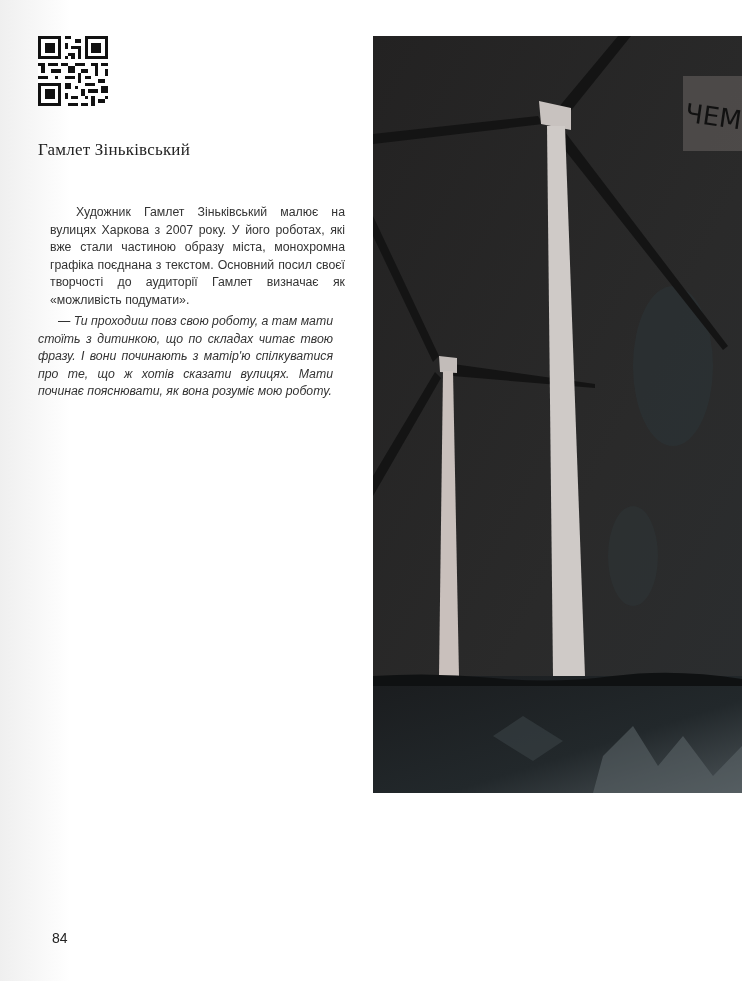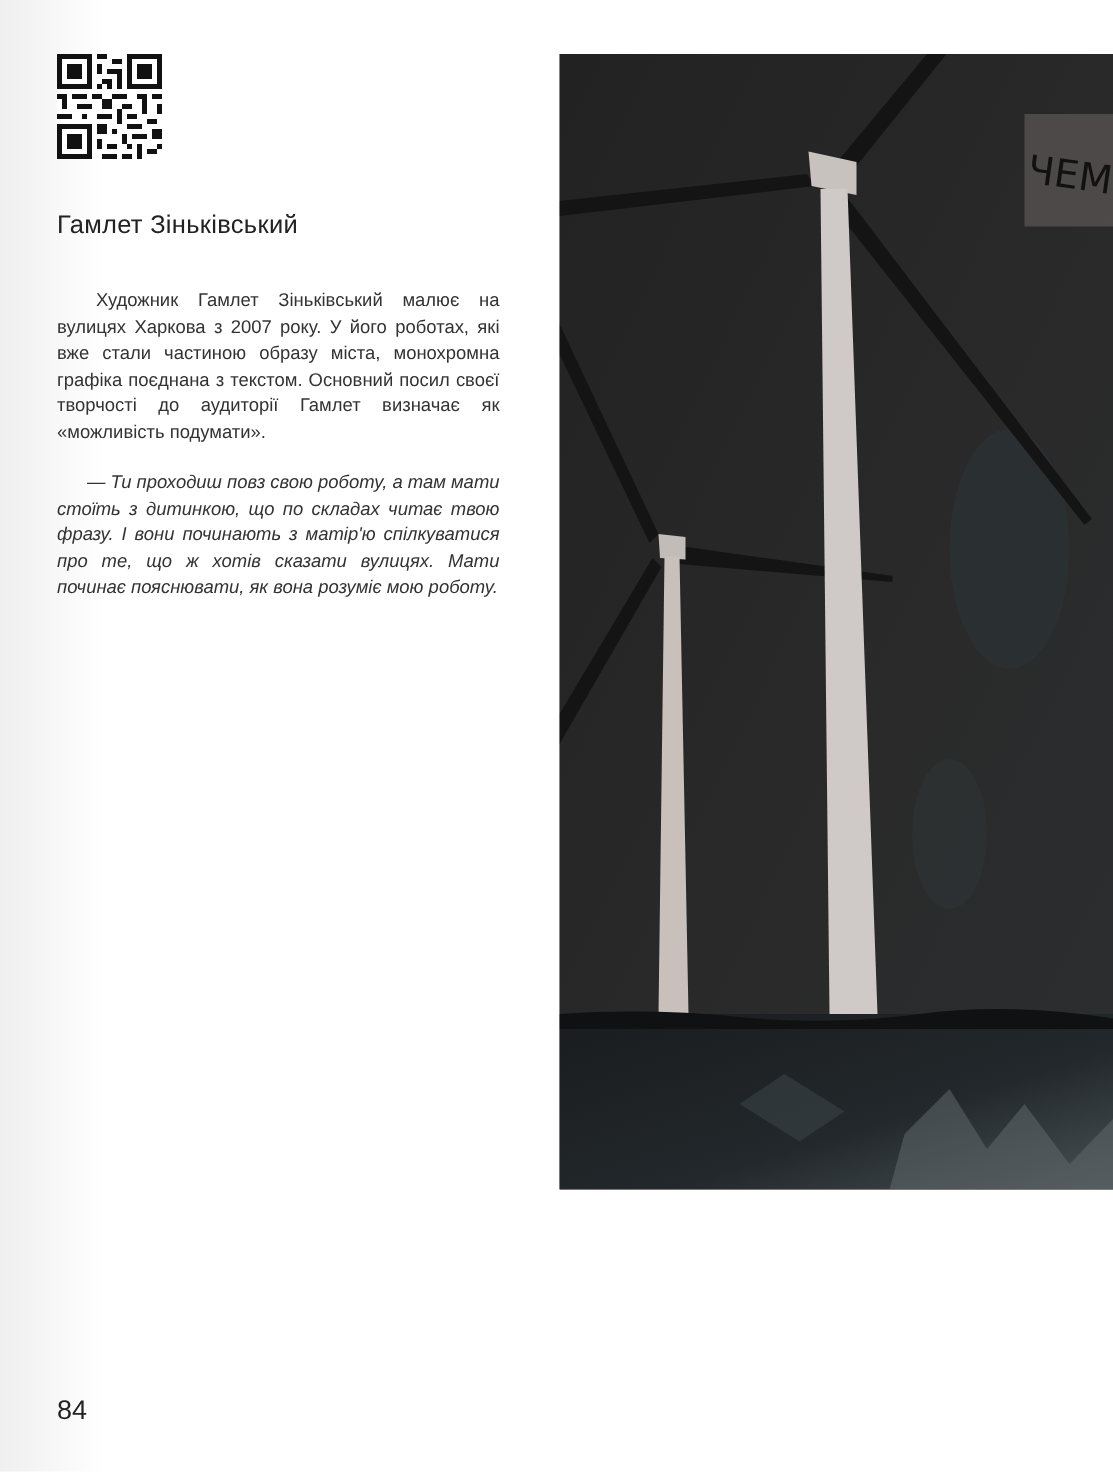--- a/index.html
+++ b/index.html
@@ -7,39 +7,39 @@
       width: 742px; height: 981px; position: relative; overflow: hidden;
       background: linear-gradient(to right, #efefef 0px, #f8f8f8 40px, #ffffff 70px, #ffffff 100%);
       font-family: "Liberation Sans", sans-serif; color: #2a2a2a;
     }
     .qr {
       position: absolute; left: 38px; top: 36px; width: 70px; height: 70px;
     }
     .title {
       position: absolute; left: 38px; top: 140px; margin: 0;
       font-size: 17px; font-weight: normal; color: #222; letter-spacing: 0.2px;
-      font-family: Liberation Sans, sans-serif;
+      font-family: Liberation Serif, serif;
     }
     .body-text {
       position: absolute; left: 38px; top: 192px; width: 295px;
       font-size: 12.3px; line-height: 17.6px; text-align: justify; color: #333;
-      margin: 0; text-indent: 26px; hyphens: manual;
+      margin: 12px; text-indent: 26px; hyphens: manual;
     }
     .quote-text {
       position: absolute; left: 38px; top: 313px; width: 295px;
       font-size: 12.3px; line-height: 17.6px; text-align: justify; color: #333;
       margin: 0; text-indent: 20px; font-style: italic;
     }
     .photo {
       position: absolute; left: 373px; top: 36px; width: 369px; height: 757px;
       background: #262626; overflow: hidden;
     }
     .photo svg { display: block; }
     .page-number {
-      position: absolute; left: 38px; top: 930px; font-size: 18px; color: #222;
+      position: absolute; left: 52px; top: 930px; font-size: 14px; color: #222;
     }
   </style>
 </head>
 <body>
 
 <div class="qr">
   <svg width="70" height="70" viewBox="0 0 21 21" shape-rendering="crispEdges">
     <rect width="21" height="21" fill="#fff"></rect>
     <g fill="#111">
 

